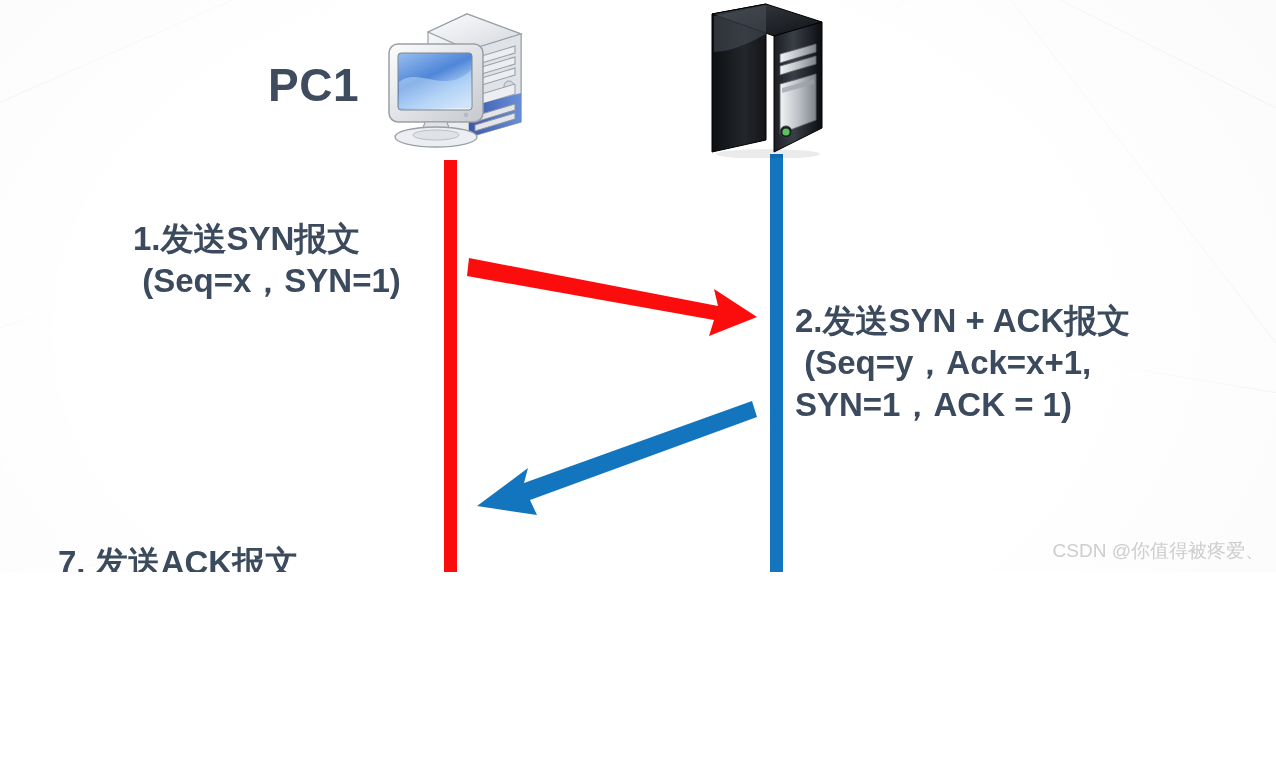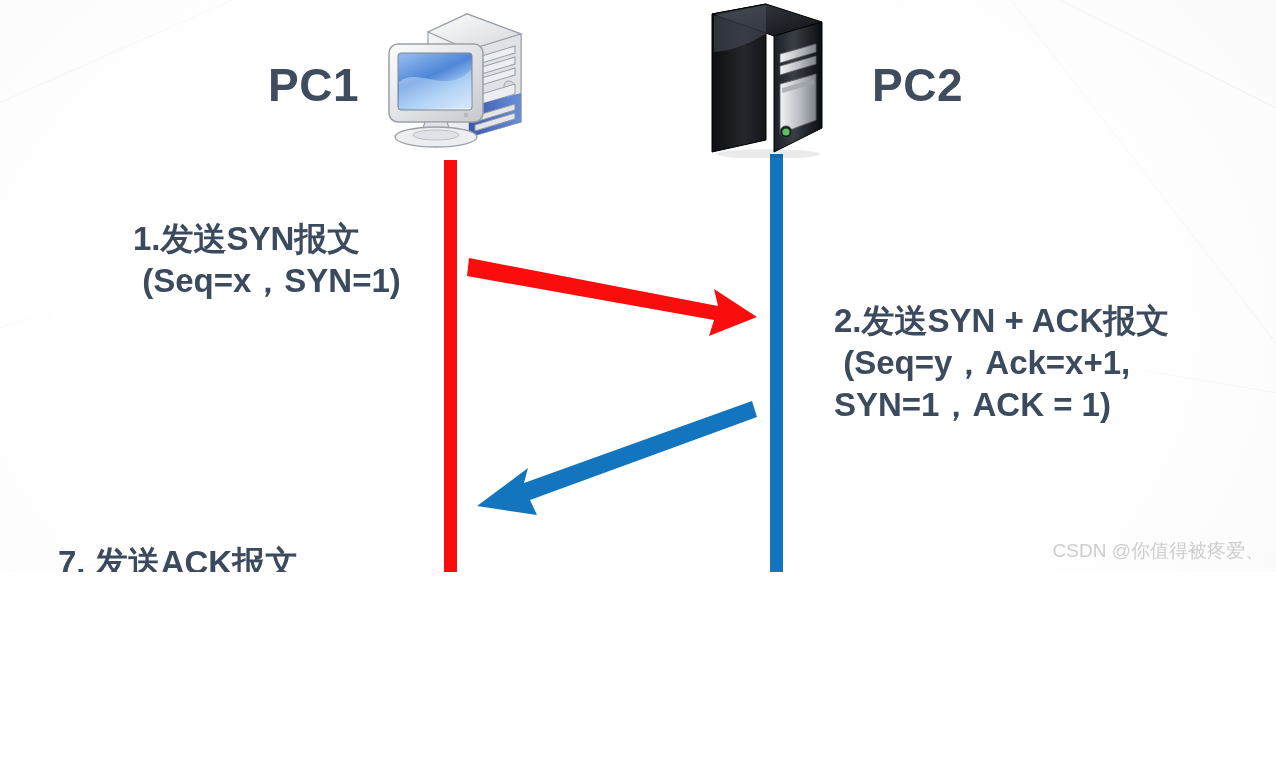--- a/index.html
+++ b/index.html
@@ -84,21 +84,21 @@
   
   .msg-label {
     position: absolute;
     font-weight: bold;
     font-size: 33px;
     line-height: 1.28;
     color: #3c4a5d;
     white-space: pre;
   }
   #msg1-label { left: 133px; top: 218px; }
-  #msg2-label { left: 834px; top: 300px; }
+  #msg2-label { left: 795px; top: 300px; }
   #msg3-label { left: 58px; top: 542px; }
 
   
   #watermark {
     position: absolute;
     right: 12px;
     bottom: 8px;
     font-size: 19px;
     color: #cdcdcd;
     white-space: nowrap;
@@ -262,21 +262,20 @@
       <path d="M82 88 L114 79 L114 84 L82 93 Z" fill="#9ba0a7" opacity="0.7"></path>
 
       <circle cx="86" cy="132" r="6" fill="#1b1e22" stroke="#3c4148" stroke-width="1"></circle>
       <circle cx="86" cy="132" r="3.6" fill="#58c45d"></circle>
 
       <ellipse cx="68" cy="154" rx="52" ry="5" fill="#000000" opacity="0.08"></ellipse>
     </svg>
   </div>
 
   <div class="endpoint-label" id="pc1-label">PC1</div>
-  <div class="endpoint-label" id="pc2-label">PC2</div>
 
   <svg id="arrows" viewBox="0 0 1276 784" xmlns="http://www.w3.org/2000/svg">
 
     <g>
       <path d="M469,258 L718,306 L714,289 L757,317 L709,336 L714,320 L467,276 Z" fill="#fb0d0d"></path>
     </g>
 
     <g>
       <path d="M752,401 L524,483 L528,468 L477,506 L537,515 L530,500 L757,417 Z" fill="#1275bd"></path>
     </g>

